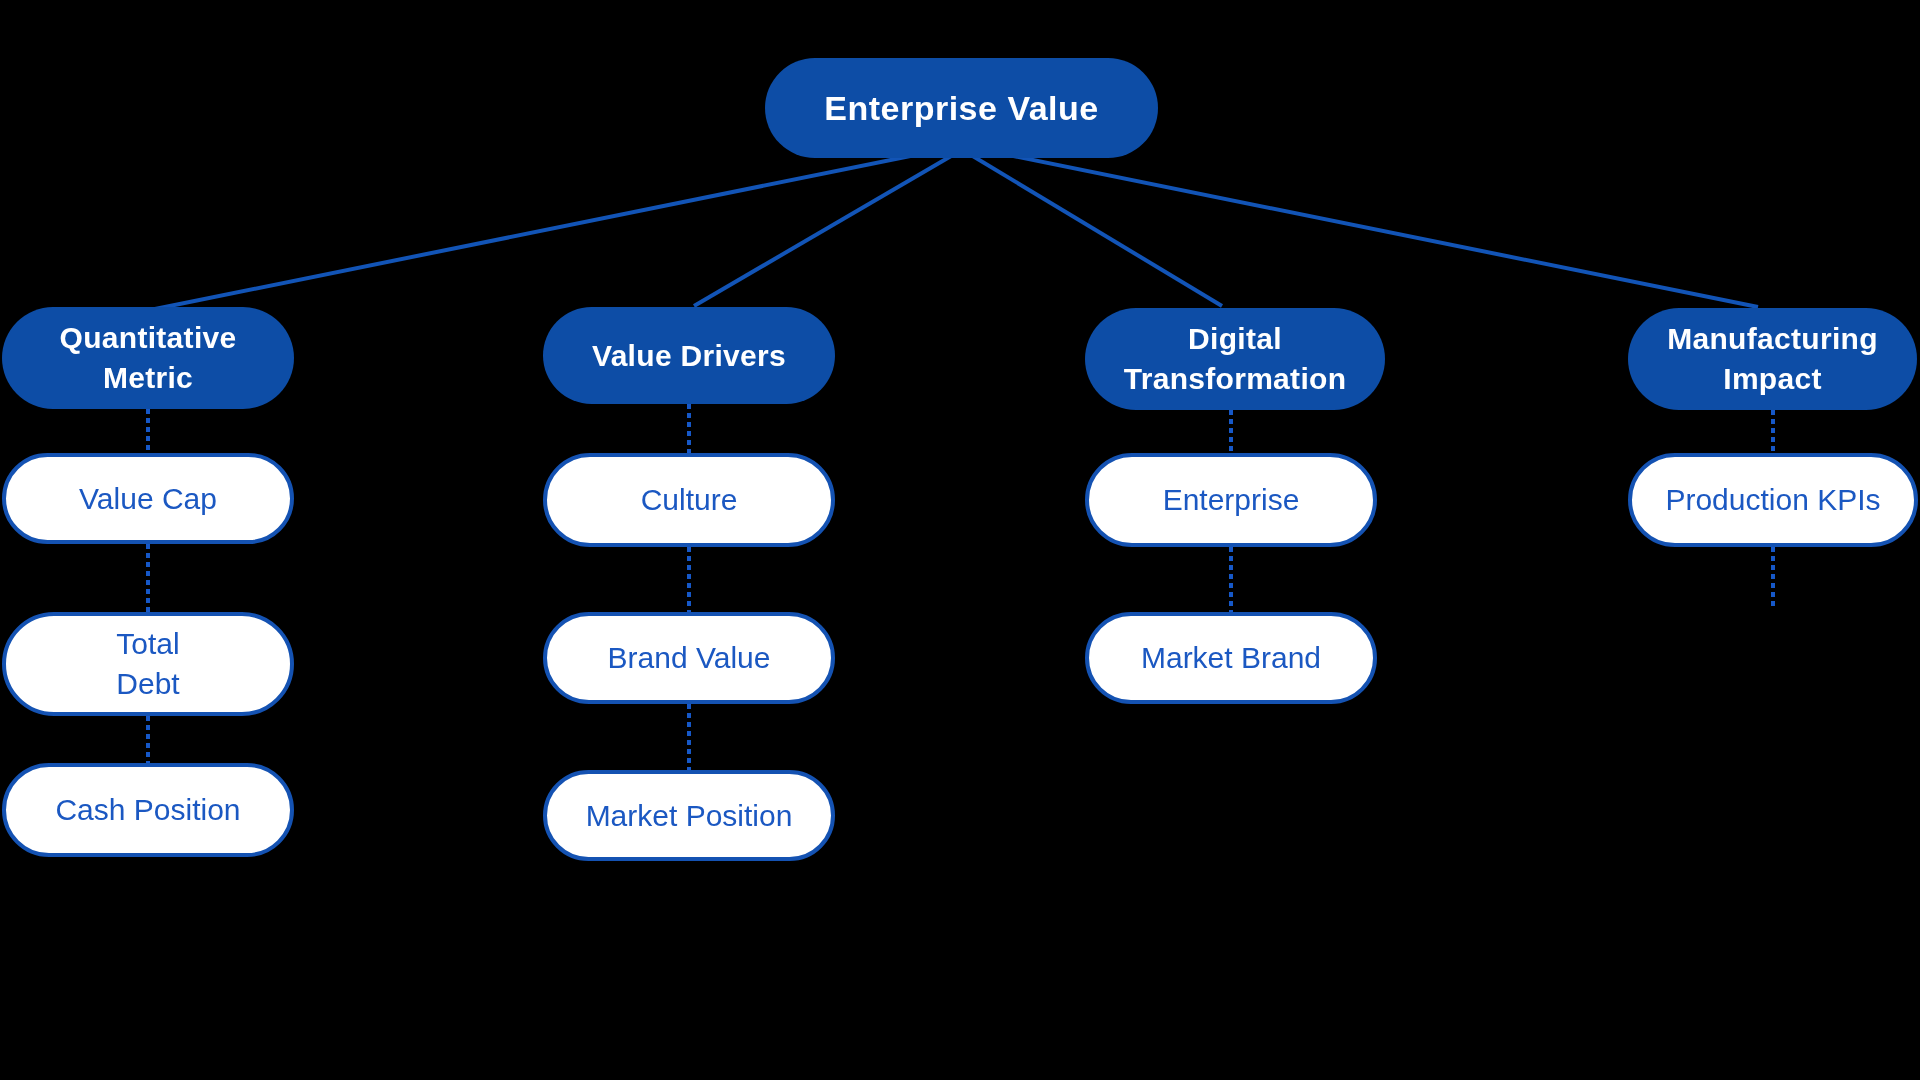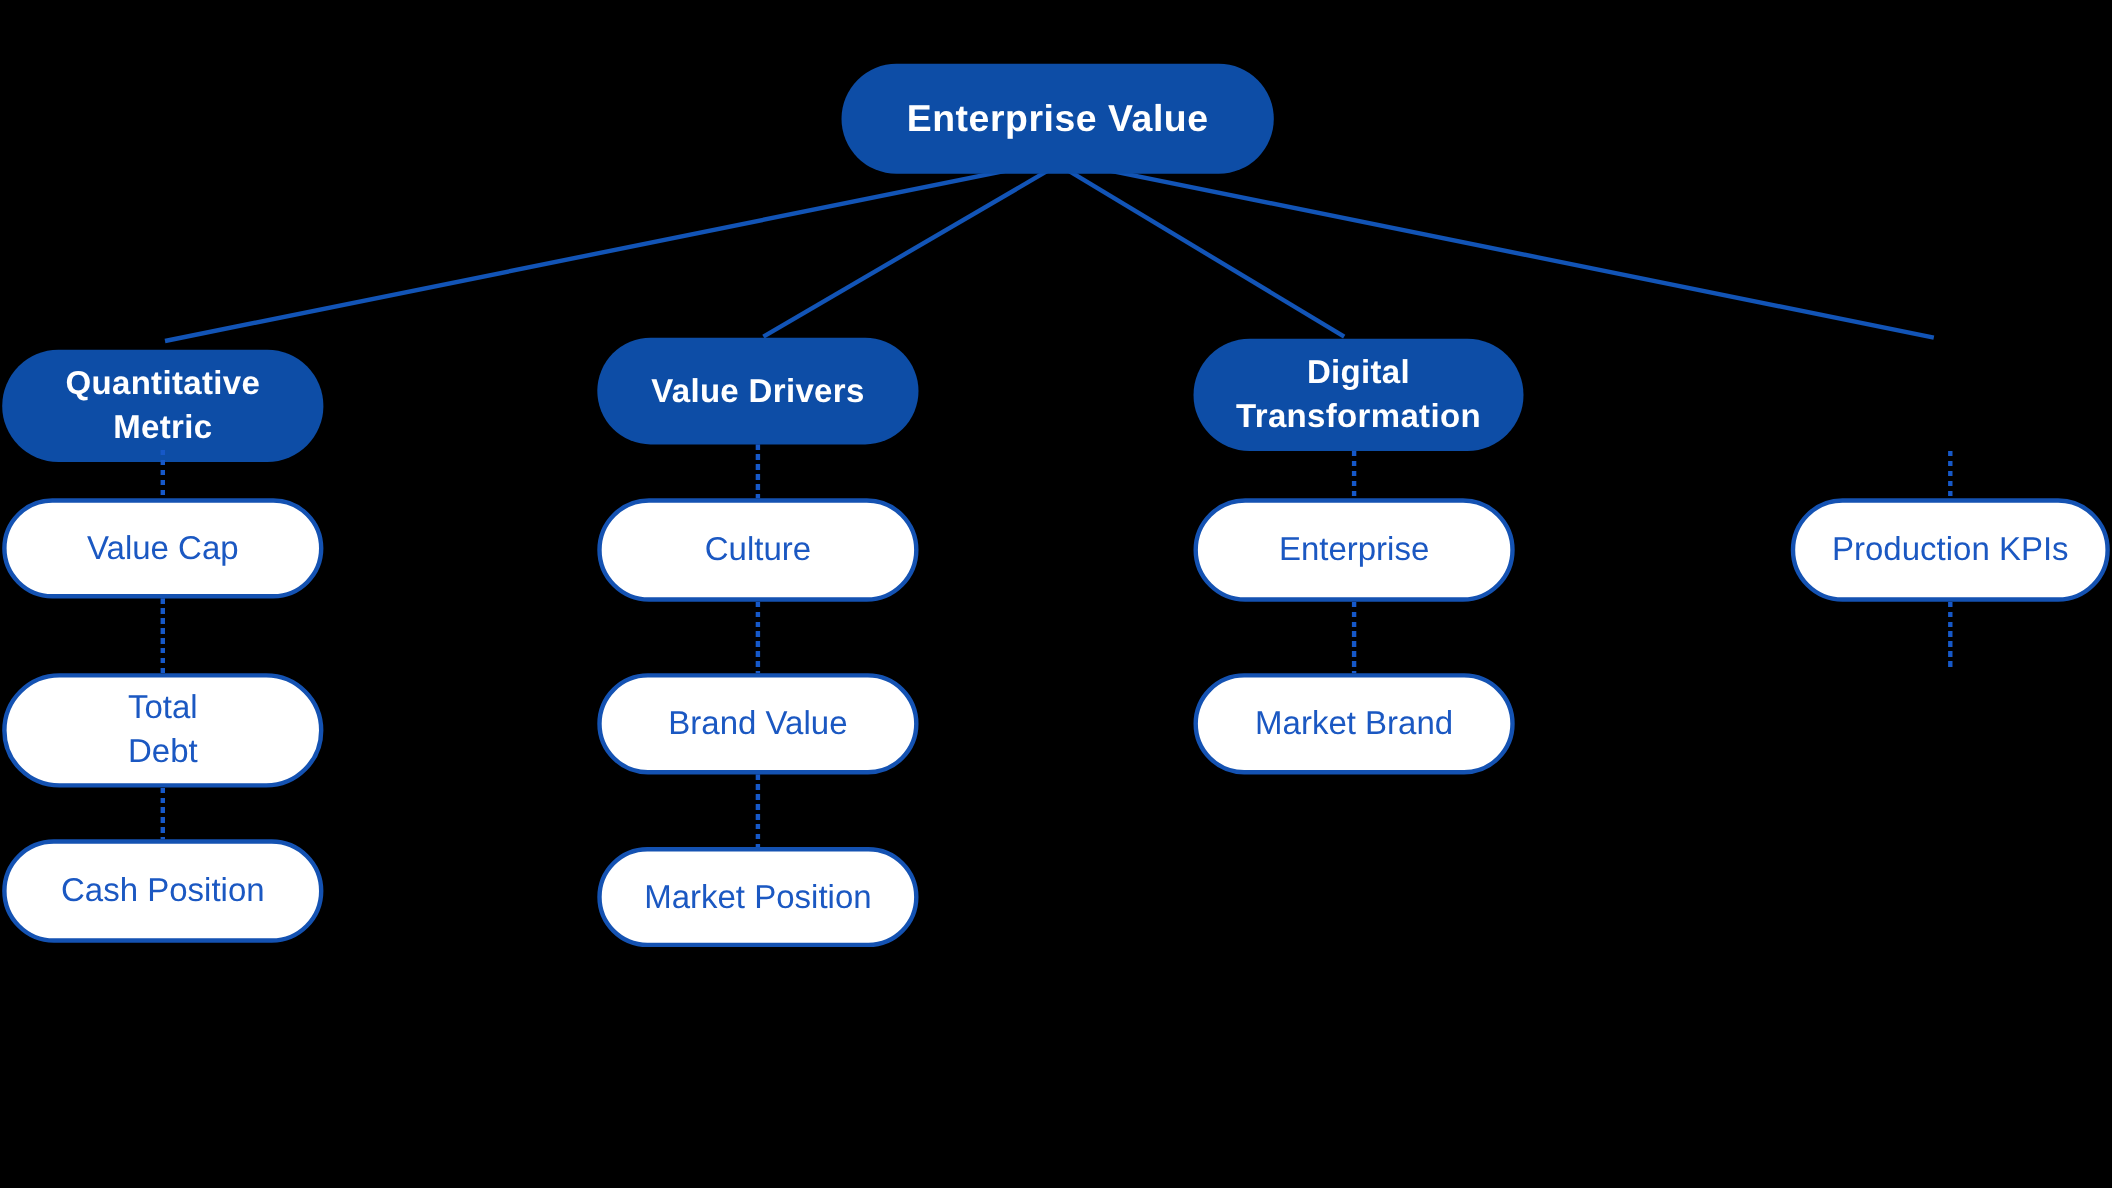--- a/index.html
+++ b/index.html
@@ -69,21 +69,21 @@
     background: repeating-linear-gradient(
       to bottom,
       var(--dot) 0px, var(--dot) 5px,
       transparent 5px, transparent 9px
     );
   }
 
   
   .n-root { left: 765px;  top: 58px;  width: 393px; height: 100px; }
 
-  .n-b0   { left: 2px;    top: 318px; width: 292px; height: 102px; }
+  .n-b0   { left: 2px;    top: 307px; width: 292px; height: 102px; }
   .n-b1   { left: 543px;  top: 307px; width: 292px; height: 97px;  }
   .n-b2   { left: 1085px; top: 308px; width: 300px; height: 102px; }
   .n-b3   { left: 1628px; top: 308px; width: 289px; height: 102px; }
 
   .n-c00  { left: 2px;    top: 453px; width: 292px; height: 91px;  }
   .n-c01  { left: 2px;    top: 612px; width: 292px; height: 104px; }
   .n-c02  { left: 2px;    top: 763px; width: 292px; height: 94px;  }
 
   .n-c10  { left: 543px;  top: 453px; width: 292px; height: 94px;  }
   .n-c11  { left: 543px;  top: 612px; width: 292px; height: 92px;  }
@@ -121,20 +121,22 @@
     <line x1="974" y1="148" x2="1758" y2="307"></line>
   </svg>
 
   <div class="node filled root-node n-root">Enterprise Value</div>
 
   <div class="node filled branch-node n-b0">Quantitative
 Metric</div>
   <div class="node filled branch-node n-b1">Value Drivers</div>
   <div class="node filled branch-node n-b2">Digital
 Transformation</div>
+  <div class="node filled branch-node n-b3">Manufacturing
+Impact</div>
 
   <div class="node outline child-node n-c00">Value Cap</div>
   <div class="node outline child-node n-c01">Total
 Debt</div>
   <div class="node outline child-node n-c02">Cash Position</div>
 
   <div class="node outline child-node n-c10">Culture</div>
   <div class="node outline child-node n-c11">Brand Value</div>
   <div class="node outline child-node n-c12">Market Position</div>
 

